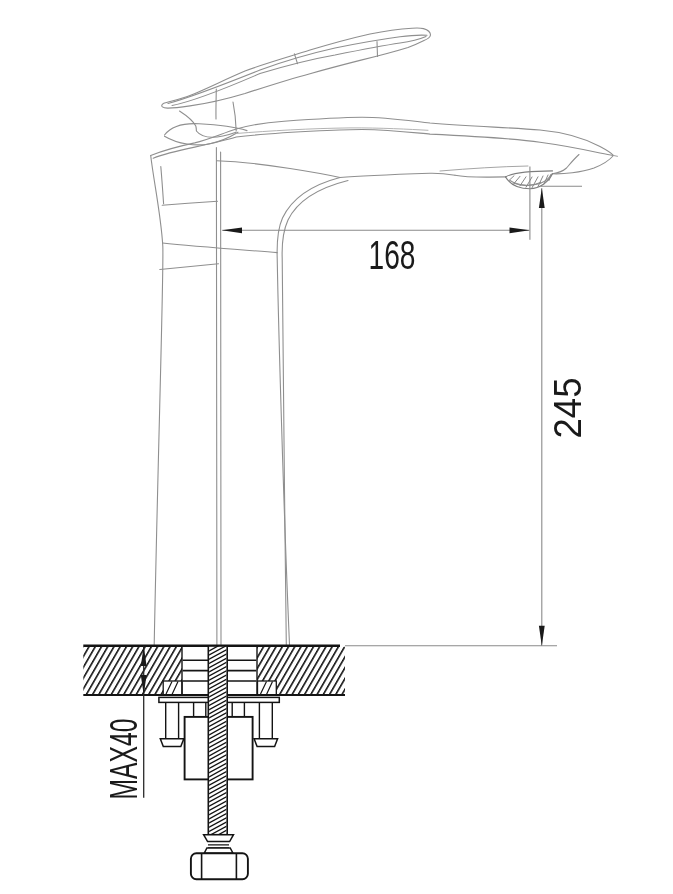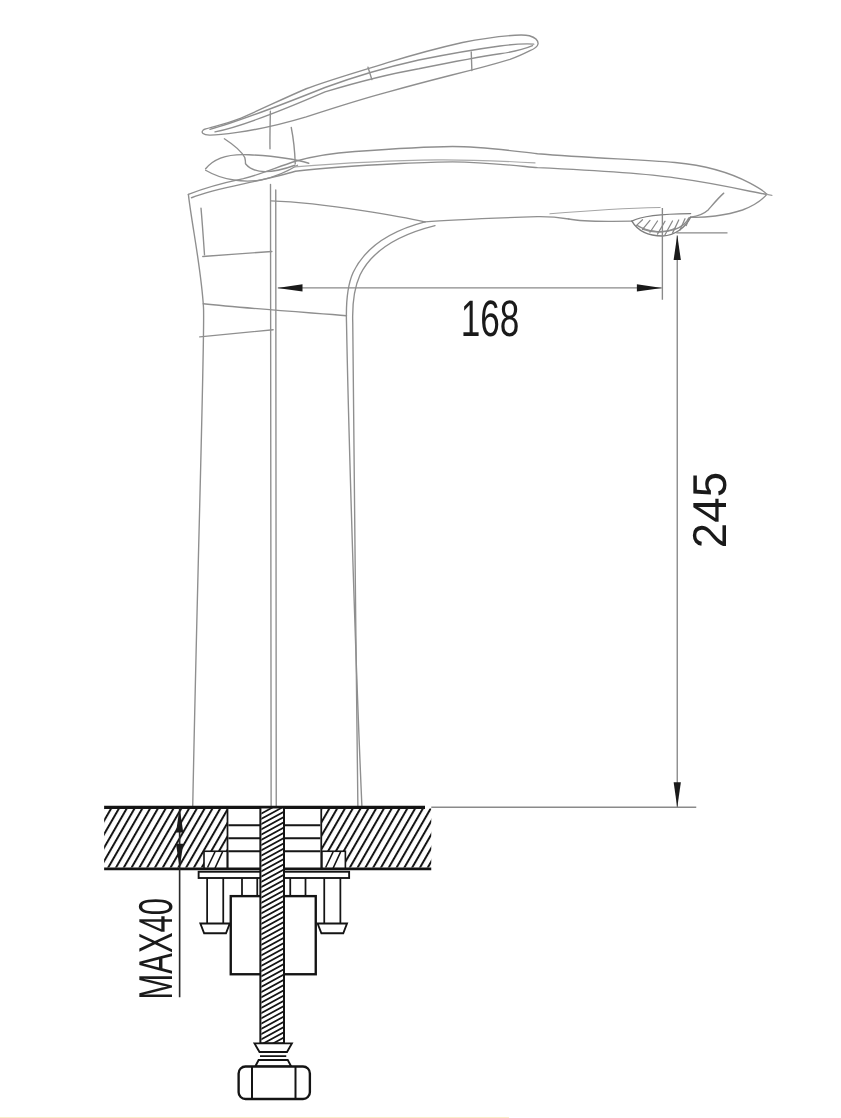--- a/index.html
+++ b/index.html
@@ -1,16 +1,16 @@
 <!DOCTYPE html>
 <html><head>
 <meta charset="utf-8">
 <style>
   html,body{margin:0;padding:0;background:#ffffff;}
-  .wrap{width:673px;height:894px;position:relative;background:#eab308;overflow:hidden;}
+  .wrap{width:673px;height:894px;position:relative;background:#e5e5e5;overflow:hidden;}
   text{font-family:"Liberation Sans", sans-serif;fill:#1a1a1a;}
 </style>
 </head>
 <body>
 
 <div class="wrap">
 <svg width="673" height="894" viewBox="0 0 673 894">
   <defs>
 
     <pattern id="hatch" width="5.4" height="5.4" patternUnits="userSpaceOnUse" patternTransform="rotate(30)">

